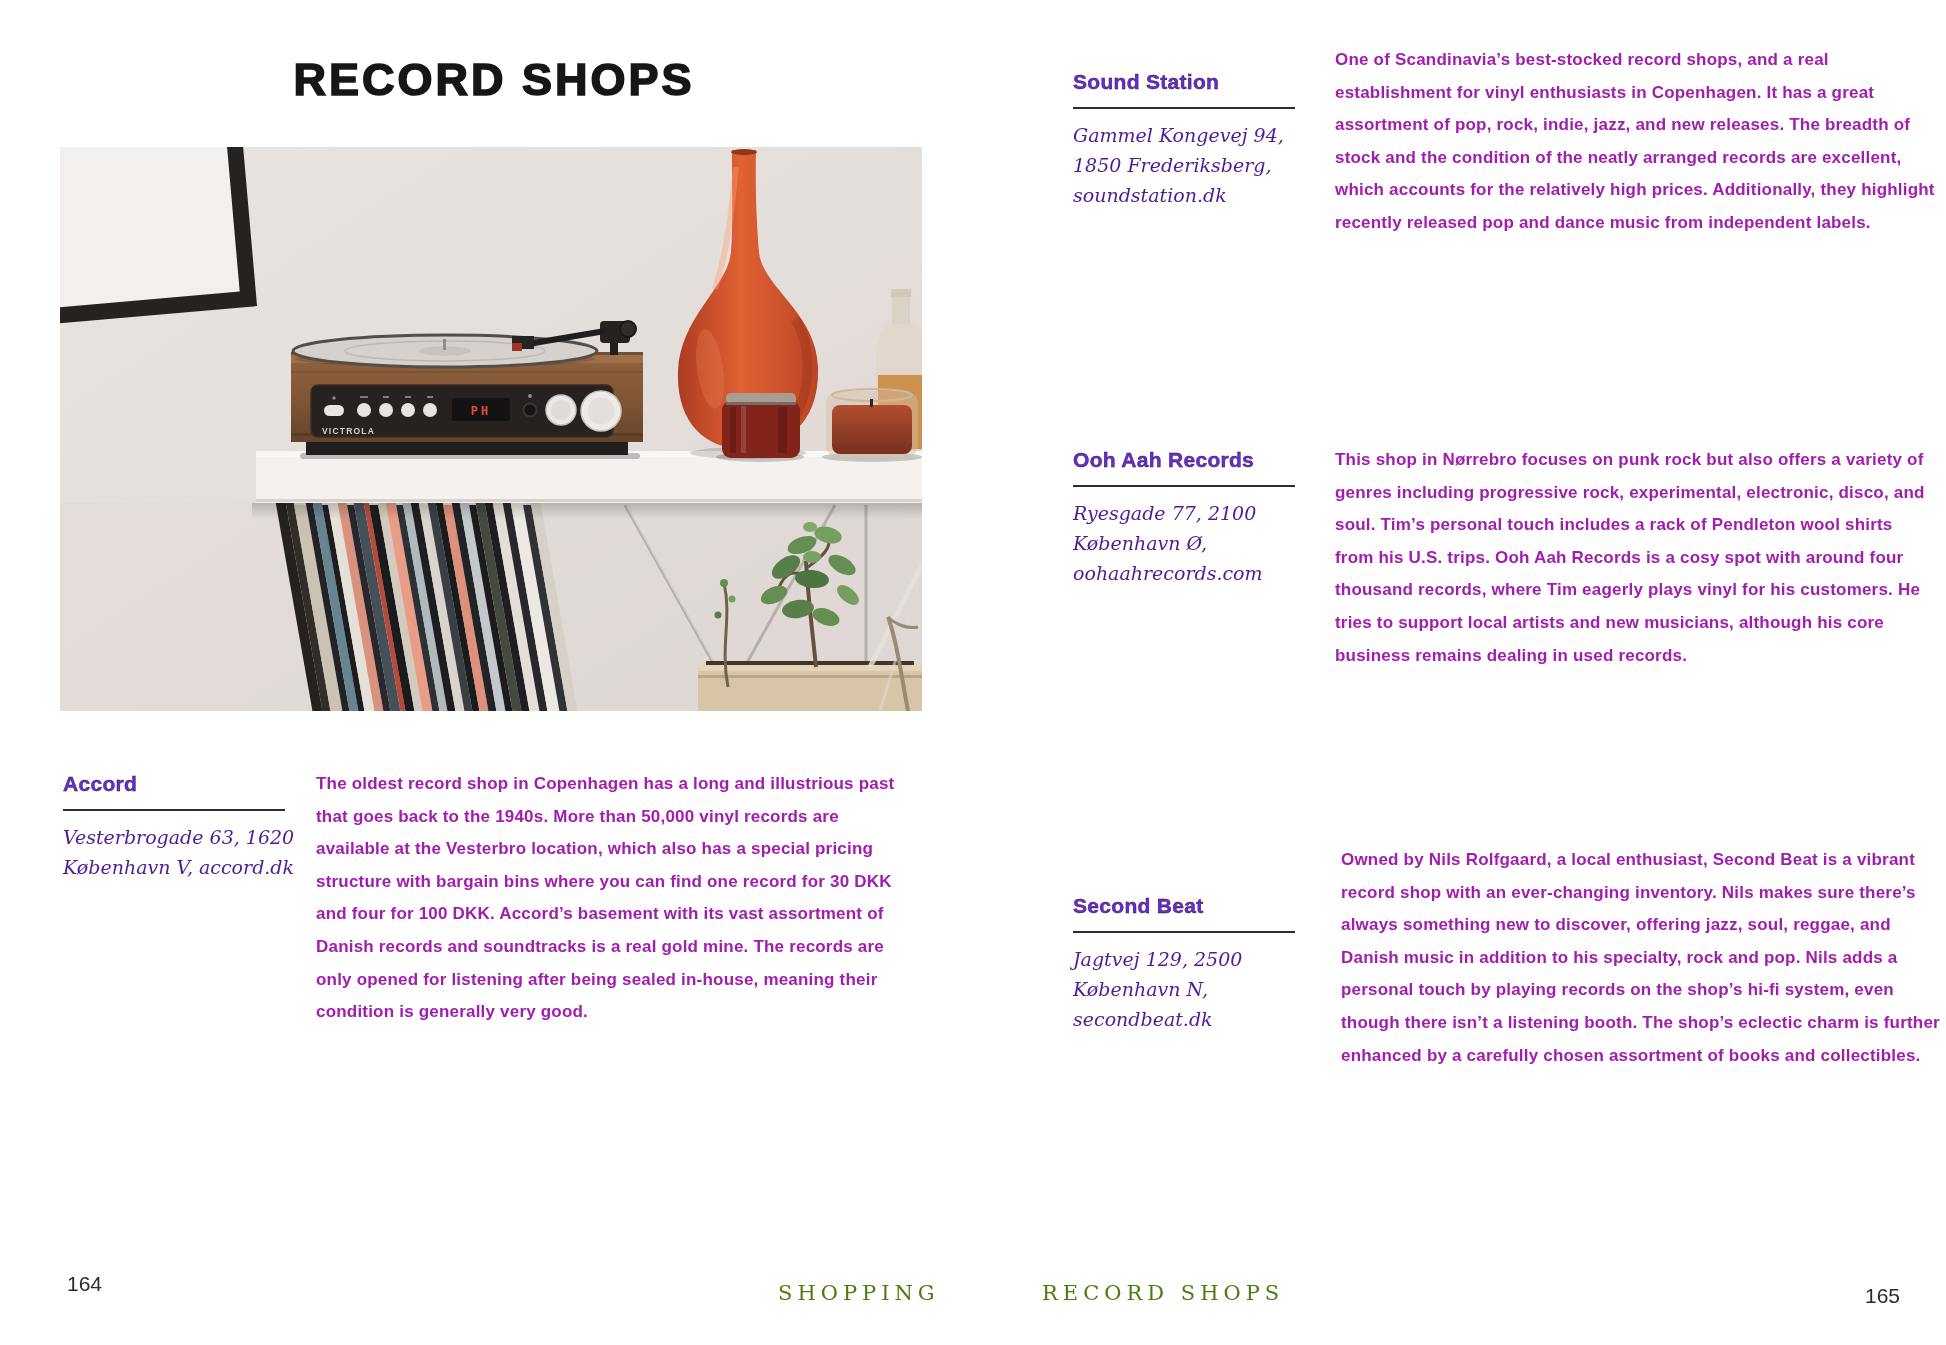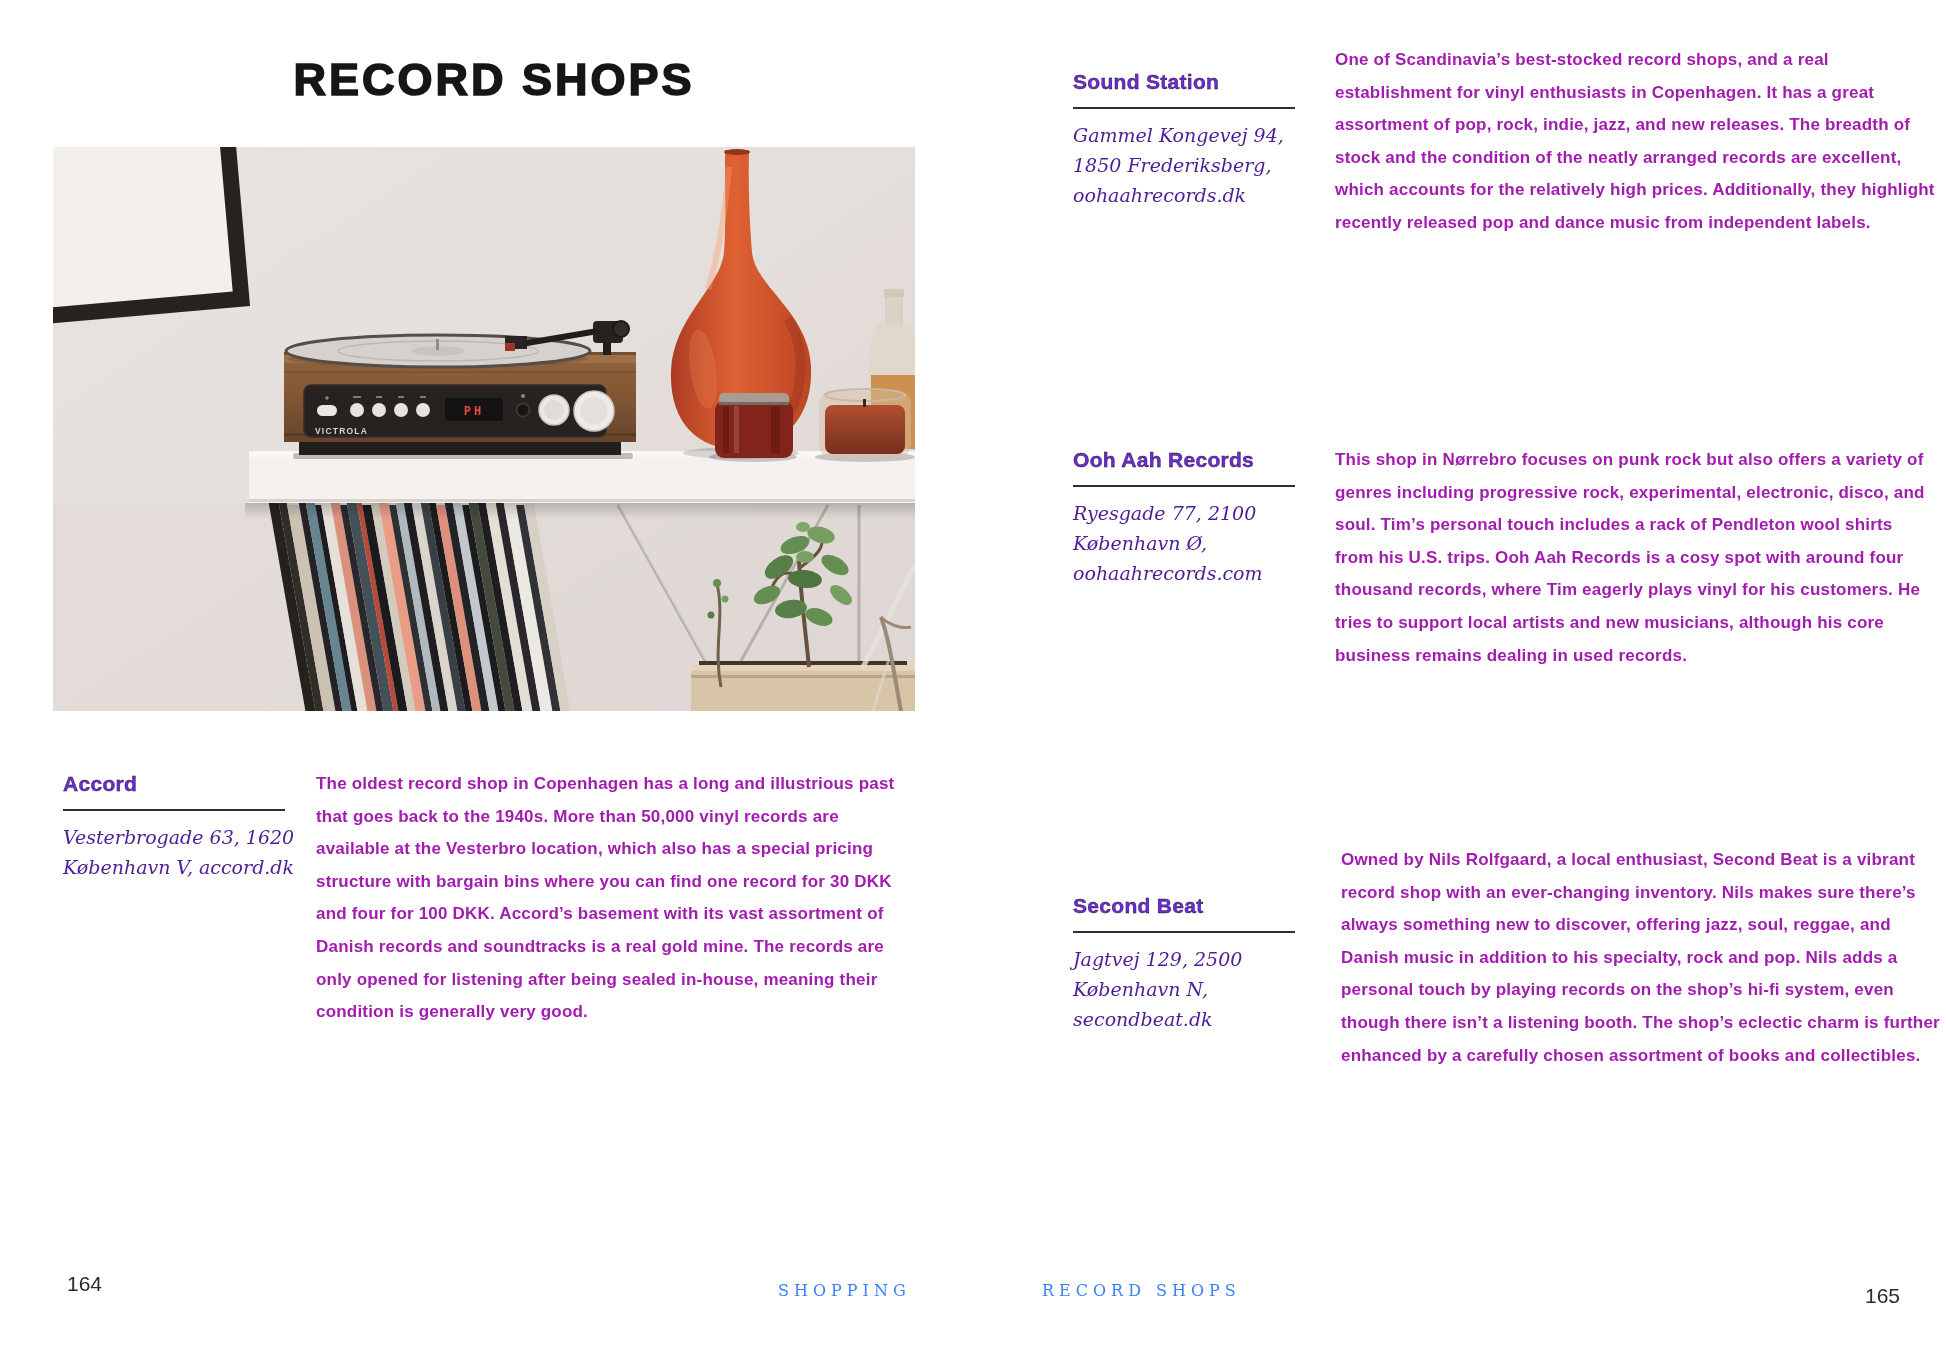--- a/index.html
+++ b/index.html
@@ -5,41 +5,41 @@
   html,body{margin:0;padding:0;background:#ffffff;}
   .spread{
     position:relative;width:1946px;height:1345px;background:#ffffff;
     font-family:"Liberation Sans",sans-serif;overflow:hidden;color:#242424;
   }
   .page-title{
     position:absolute;left:63px;top:54px;width:862px;text-align:center;
     font-size:45px;font-weight:800;letter-spacing:3px;color:#161616;
     -webkit-text-stroke:1.6px #161616;
   }
-  .photo{position:absolute;left:53px;top:147px;width:862px;height:475px;}
+  .photo{position:absolute;left:60px;top:147px;width:862px;height:475px;}
   .photo svg{display:block;}
   .entry-info{position:absolute;width:250px;}
   .entry-name{font-size:21px;font-weight:700;color:#6d28d9;letter-spacing:.3px;-webkit-text-stroke:.4px #1b1b1b;}
   .entry-rule{width:222px;height:0;border-top:2px solid #2d2d2d;margin-top:13px;}
   .entry-addr{margin-top:11px;font-family:"DejaVu Serif",serif;font-style:italic;font-size:19px;line-height:30px;color:#4c1d95;}
   .entry-body{position:absolute;width:600px;font-size:17px;line-height:32.6px;letter-spacing:.2px;color:#a21caf;font-weight:bold;}
   .accord-info{left:63px;top:772px;}
   .accord-body{left:316px;top:768px;}
   .ss-info{left:1073px;top:70px;}
   .ss-body{left:1335px;top:44px;}
   .ooh-info{left:1073px;top:448px;}
   .ooh-body{left:1335px;top:444px;}
   .sb-info{left:1073px;top:850px;margin-top:44px;}
   .sb-body{left:1335px;top:844px;margin-left:6px;}
   .pageno{position:absolute;font-size:21px;color:#2b2b2b;}
   .pageno-left{left:67px;top:1272px;}
   .pageno-right{left:1810px;top:1272px;width:90px;text-align:right;margin-top:12px;}
   .running-head{
-    position:absolute;font-family:"DejaVu Serif",serif;font-size:16px;
-    letter-spacing:5px;color:#3b82f6;top:1281px;
+    position:absolute;font-family:"DejaVu Serif",serif;font-size:21px;
+    letter-spacing:5px;color:#4d7c0f;top:1281px;
   }
   .running-head-left{left:778px;}
   .running-head-right{left:1042px;}
 </style>
 </head>
 <body>
 
 <div class="spread">
 
   <div class="page-title">RECORD SHOPS</div>
@@ -269,21 +269,21 @@
 
   <div class="pageno pageno-left">164</div>
   <div class="running-head running-head-left">SHOPPING</div>
 
   <div class="entry-info ss-info">
     <div class="entry-name">Sound Station</div>
     <div class="entry-rule"></div>
     <div class="entry-addr">
       <div>Gammel Kongevej 94,</div>
       <div>1850 Frederiksberg,</div>
-      <div>oohaahrecords.dk</div>
+      <div>soundstation.dk</div>
     </div>
   </div>
   <div class="entry-body ss-body">One of Scandinavia’s best-stocked record shops, and a real establishment for vinyl enthusiasts in Copenhagen. It has a great assortment of pop, rock, indie, jazz, and new releases. The breadth of stock and the condition of the neatly arranged records are excellent, which accounts for the relatively high prices. Additionally, they highlight recently released pop and dance music from independent labels.</div>
 
   <div class="entry-info ooh-info">
     <div class="entry-name">Ooh Aah Records</div>
     <div class="entry-rule"></div>
     <div class="entry-addr">
       <div>Ryesgade 77, 2100</div>
       <div>København Ø,</div>

